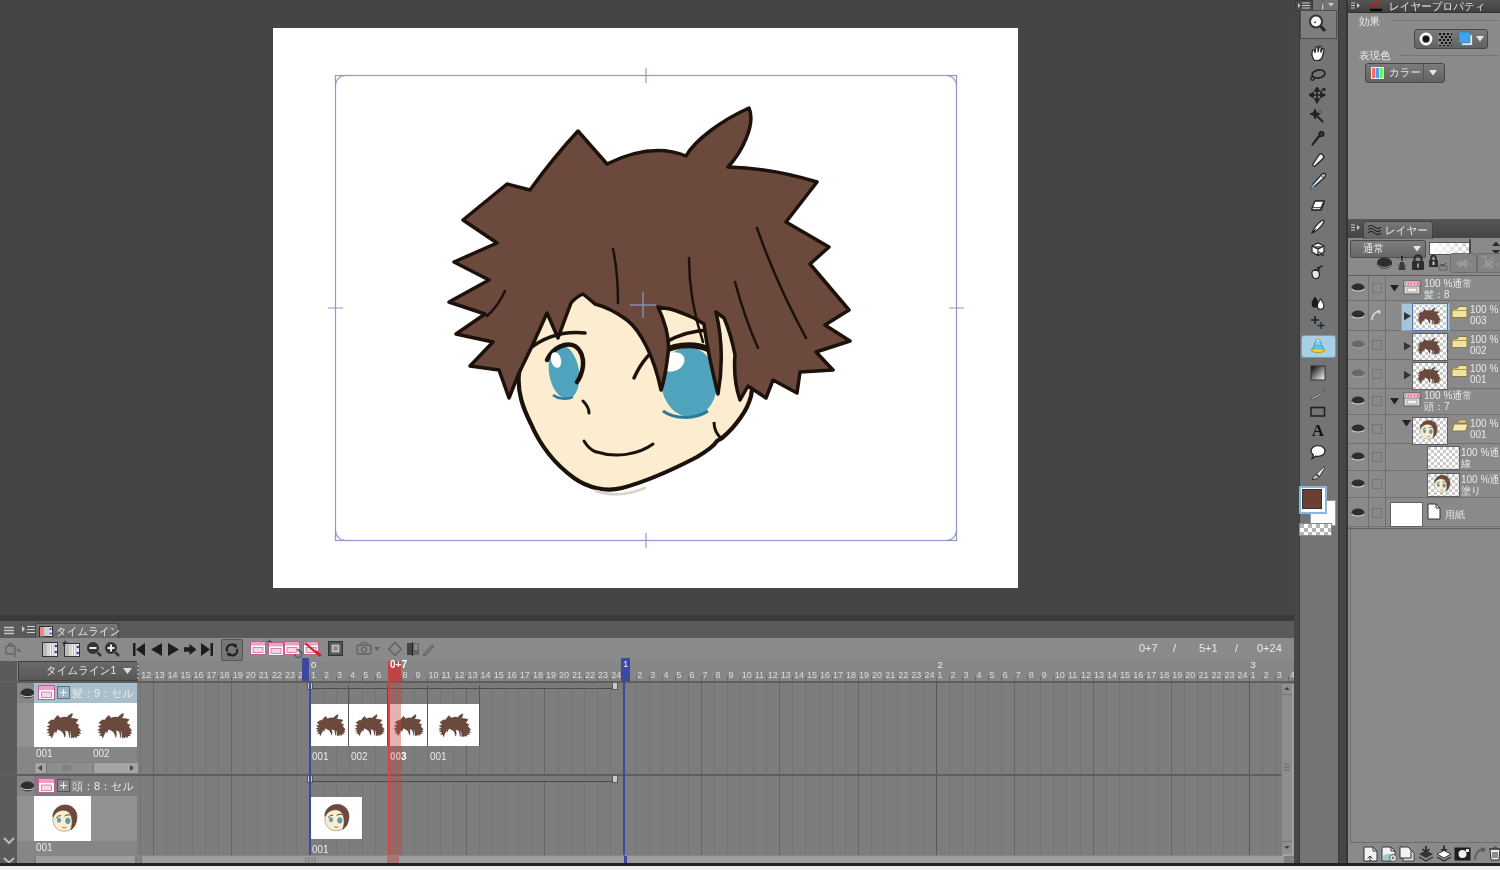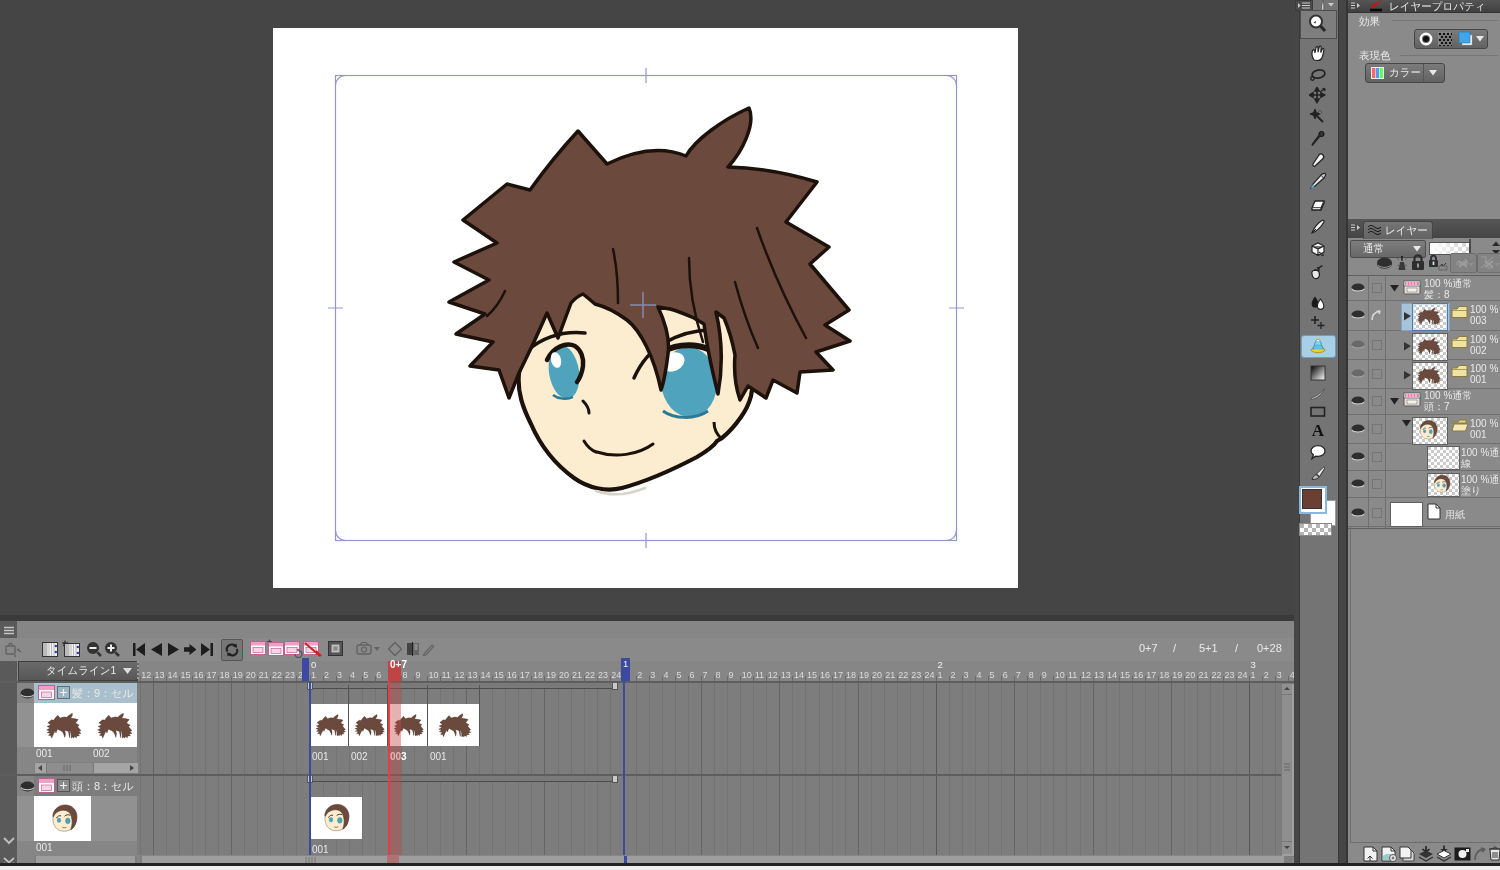--- a/index.html
+++ b/index.html
@@ -594,20 +594,36 @@
         <path d="M1,1.5h10M1,4.5h10M1,7.5h10" stroke="#c5c5c5" stroke-width="1.5"></path>
       </svg>
     <svg class="abs" style="left:3px;top:216px" width="12" height="8">
         <path d="M1,1 l5,5 l5,-5" fill="none" stroke="#bbb" stroke-width="2"></path>
       </svg>
     <svg class="abs" style="left:3px;top:236px" width="12" height="12">
         <path d="M1,1 l5,4.5 l5,-4.5 M1,6 l5,4.5 l5,-4.5" fill="none" stroke="#bbb" stroke-width="2"></path>
       </svg>
   </div>
 
+  <div class="abs" style="left:17px;top:6px;width:1277px;height:17px;background:#5a5a5a;">
+    <svg class="abs" style="left:5px;top:4px" width="14" height="9">
+        <path d="M0,1 l3,3 l-3,3" fill="#ccc"></path>
+        <path d="M5,1.5h8M5,4.5h8M5,7.5h8" stroke="#ccc"></path>
+      </svg>
+    <div class="abs" style="left:18px;top:2px;width:82px;height:15px;background:linear-gradient(#757575,#656565);border:1px solid #464646;border-bottom:none;border-radius:3px 3px 0 0;">
+      <svg class="abs" style="left:3px;top:2px" width="14" height="11">
+          <rect x="0.5" y="0.5" width="13" height="10" fill="#f5f5f5" stroke="#333"></rect>
+          <rect x="1" y="1" width="4" height="9.5" fill="#e88"></rect>
+          <path d="M6,1 v9 M8,1 v9 M10,1 v9" stroke="#999" stroke-width="0.8"></path>
+          <circle cx="11.7" cy="3" r="1.1" fill="#33c"></circle>
+          <circle cx="11.7" cy="7.5" r="1.1" fill="#33c"></circle>
+        </svg>
+      <div class="abs txt" style="left:20px;top:1px;font-size:10.5px;">タイムライン</div>
+    </div>
+  </div>
 
   <div class="abs" id="tltools" style="left:0;top:23px;width:1294px;height:23px;background:#8a8a8a;">
     <svg class="abs" style="left:5px;top:4px" width="16" height="15" opacity="0.45">
         <rect x="1" y="4" width="9" height="8" rx="1" fill="none" stroke="#333" stroke-width="1.4"></rect>
         <path d="M4,4 V2.5 C4,1 7,1 7,2.5 V4" fill="none" stroke="#333" stroke-width="1.3"></path>
         <path d="M10,13 a4,4 0 1 0 4,-4" fill="none" stroke="#333" stroke-width="1.4"></path>
         <path d="M14,6 l0.4,3.4 l-3,-1.4z" fill="#333"></path>
       </svg>
     <svg class="abs" style="left:42px;top:4px" width="16" height="15">
         <rect x="0.5" y="0.5" width="15" height="14" fill="#f2f2f2" stroke="#333"></rect>
@@ -697,21 +713,21 @@
         <path d="M9.5,4 h3 M9.5,6 h3 M9.5,8 h3" stroke="#ccc" stroke-width="0.8"></path>
         <path d="M7.5,1 v14" stroke="#222"></path>
       </svg>
     <svg class="abs" style="left:422px;top:4px" width="13" height="14" opacity="0.45">
         <path d="M2,12 L10,3 l1.6,1.6 L4,13 l-2.6,0.6z" fill="none" stroke="#333" stroke-width="1.2"></path>
       </svg>
     <div class="abs txt" style="left:1139px;top:4px;font-size:11px;">0+7</div>
     <div class="abs txt" style="left:1173px;top:4px;font-size:11px;">/</div>
     <div class="abs txt" style="left:1199px;top:4px;font-size:11px;">5+1</div>
     <div class="abs txt" style="left:1235px;top:4px;font-size:11px;">/</div>
-    <div class="abs txt" style="left:1257px;top:4px;font-size:11px;">0+28</div>
+    <div class="abs txt" style="left:1257px;top:4px;font-size:11px;">0+24</div>
   </div>
 
   <div class="abs" style="left:18px;top:46px;width:118px;height:18px;background:linear-gradient(#6a6a6a,#575757);border:1px solid #3f3f3f;">
     <div class="abs txt" style="left:27px;top:2px;font-size:10.5px;">タイムライン1</div>
     <svg class="abs" style="left:104px;top:6px" width="10" height="7">
         <path d="M0,0 h9 l-4.5,6z" fill="#ddd"></path>
       </svg>
   </div>
   <div class="abs" style="left:137px;top:46px;width:2px;height:18px;background:repeating-linear-gradient(#999 0 2px,#666 2px 4px);"></div>
 

